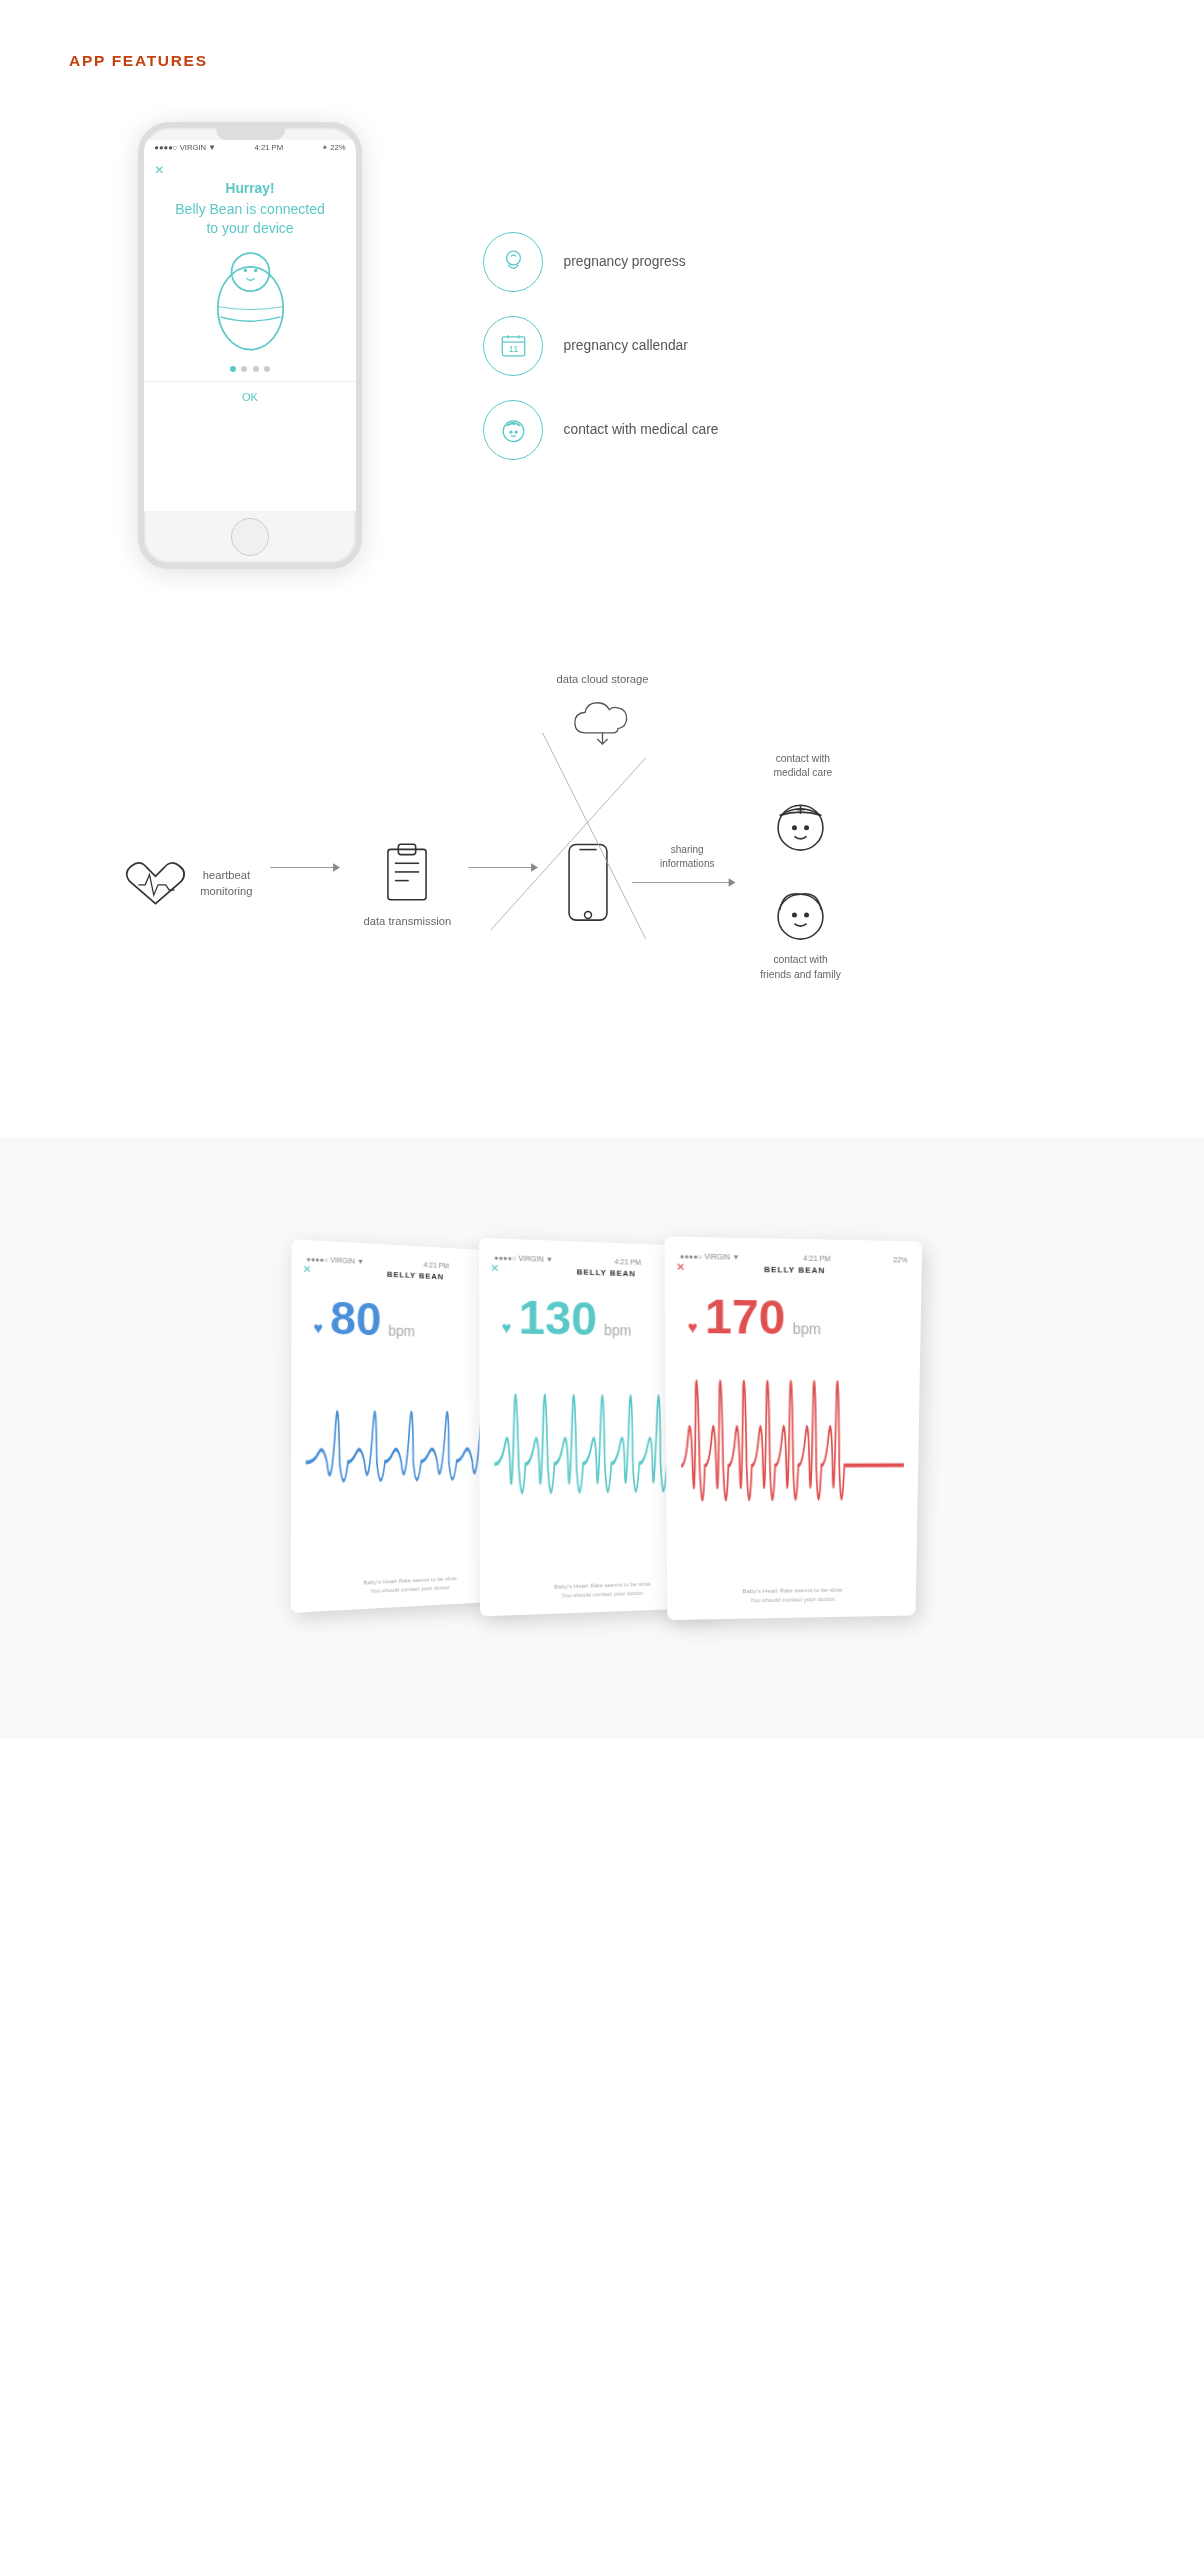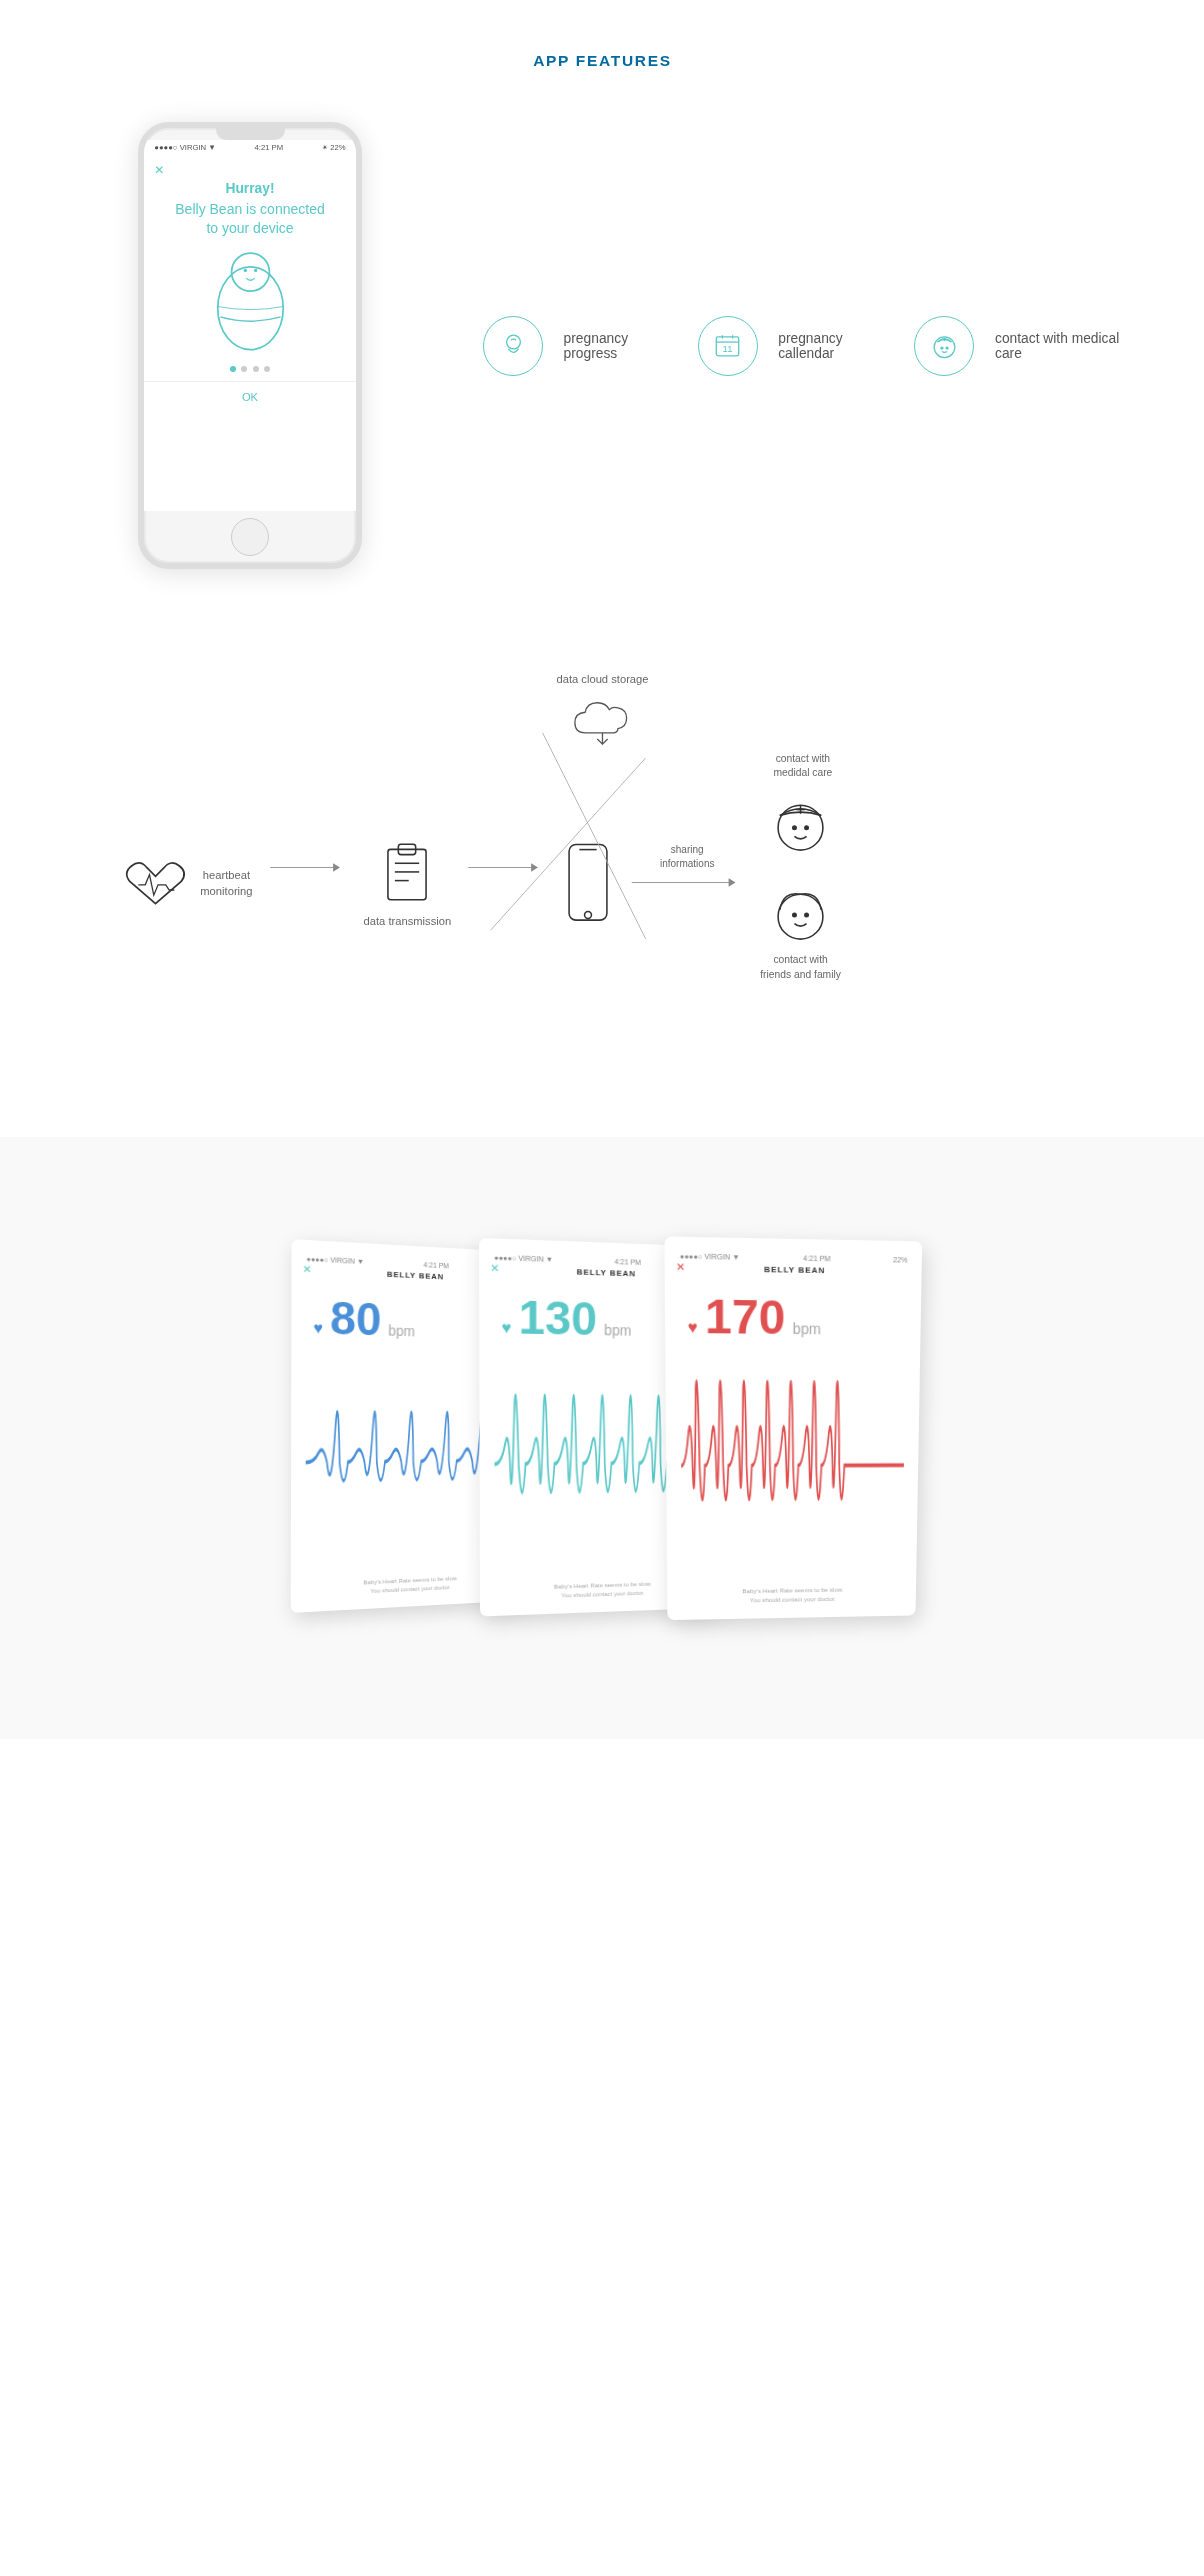--- a/index.html
+++ b/index.html
@@ -13,23 +13,22 @@
     }
 
     
     .section-app-features {
       padding: 52px 69px 69px;
     }
     .section-title {
       font-size: 15.5px;
       font-weight: 700;
       letter-spacing: 1.7px;
-      color: #0369a1;
+      color: #c2410c;
       margin-bottom: 52px;
-      text-align: center;
     }
     .features-layout {
       display: flex;
       align-items: center;
       gap: 69px;
     }
     
     .phone-mockup {
       width: 224px;
       min-width: 224px;
@@ -128,23 +127,24 @@
       height: 38px;
       border-radius: 50%;
       border: 1.7px solid #ccc;
       margin: 6.9px auto;
       background: #f0f0f0;
     }
 
     
     .features-list {
       display: flex;
-      flex-direction: row;
+      flex-direction: column;
       gap: 24px;
       margin-left: 52px;
+      text-align: center;
     }
     .feature-item {
       display: flex;
       align-items: center;
       gap: 20.6px;
     }
     .feature-circle {
       width: 60px;
       height: 60px;
       border-radius: 50%;

